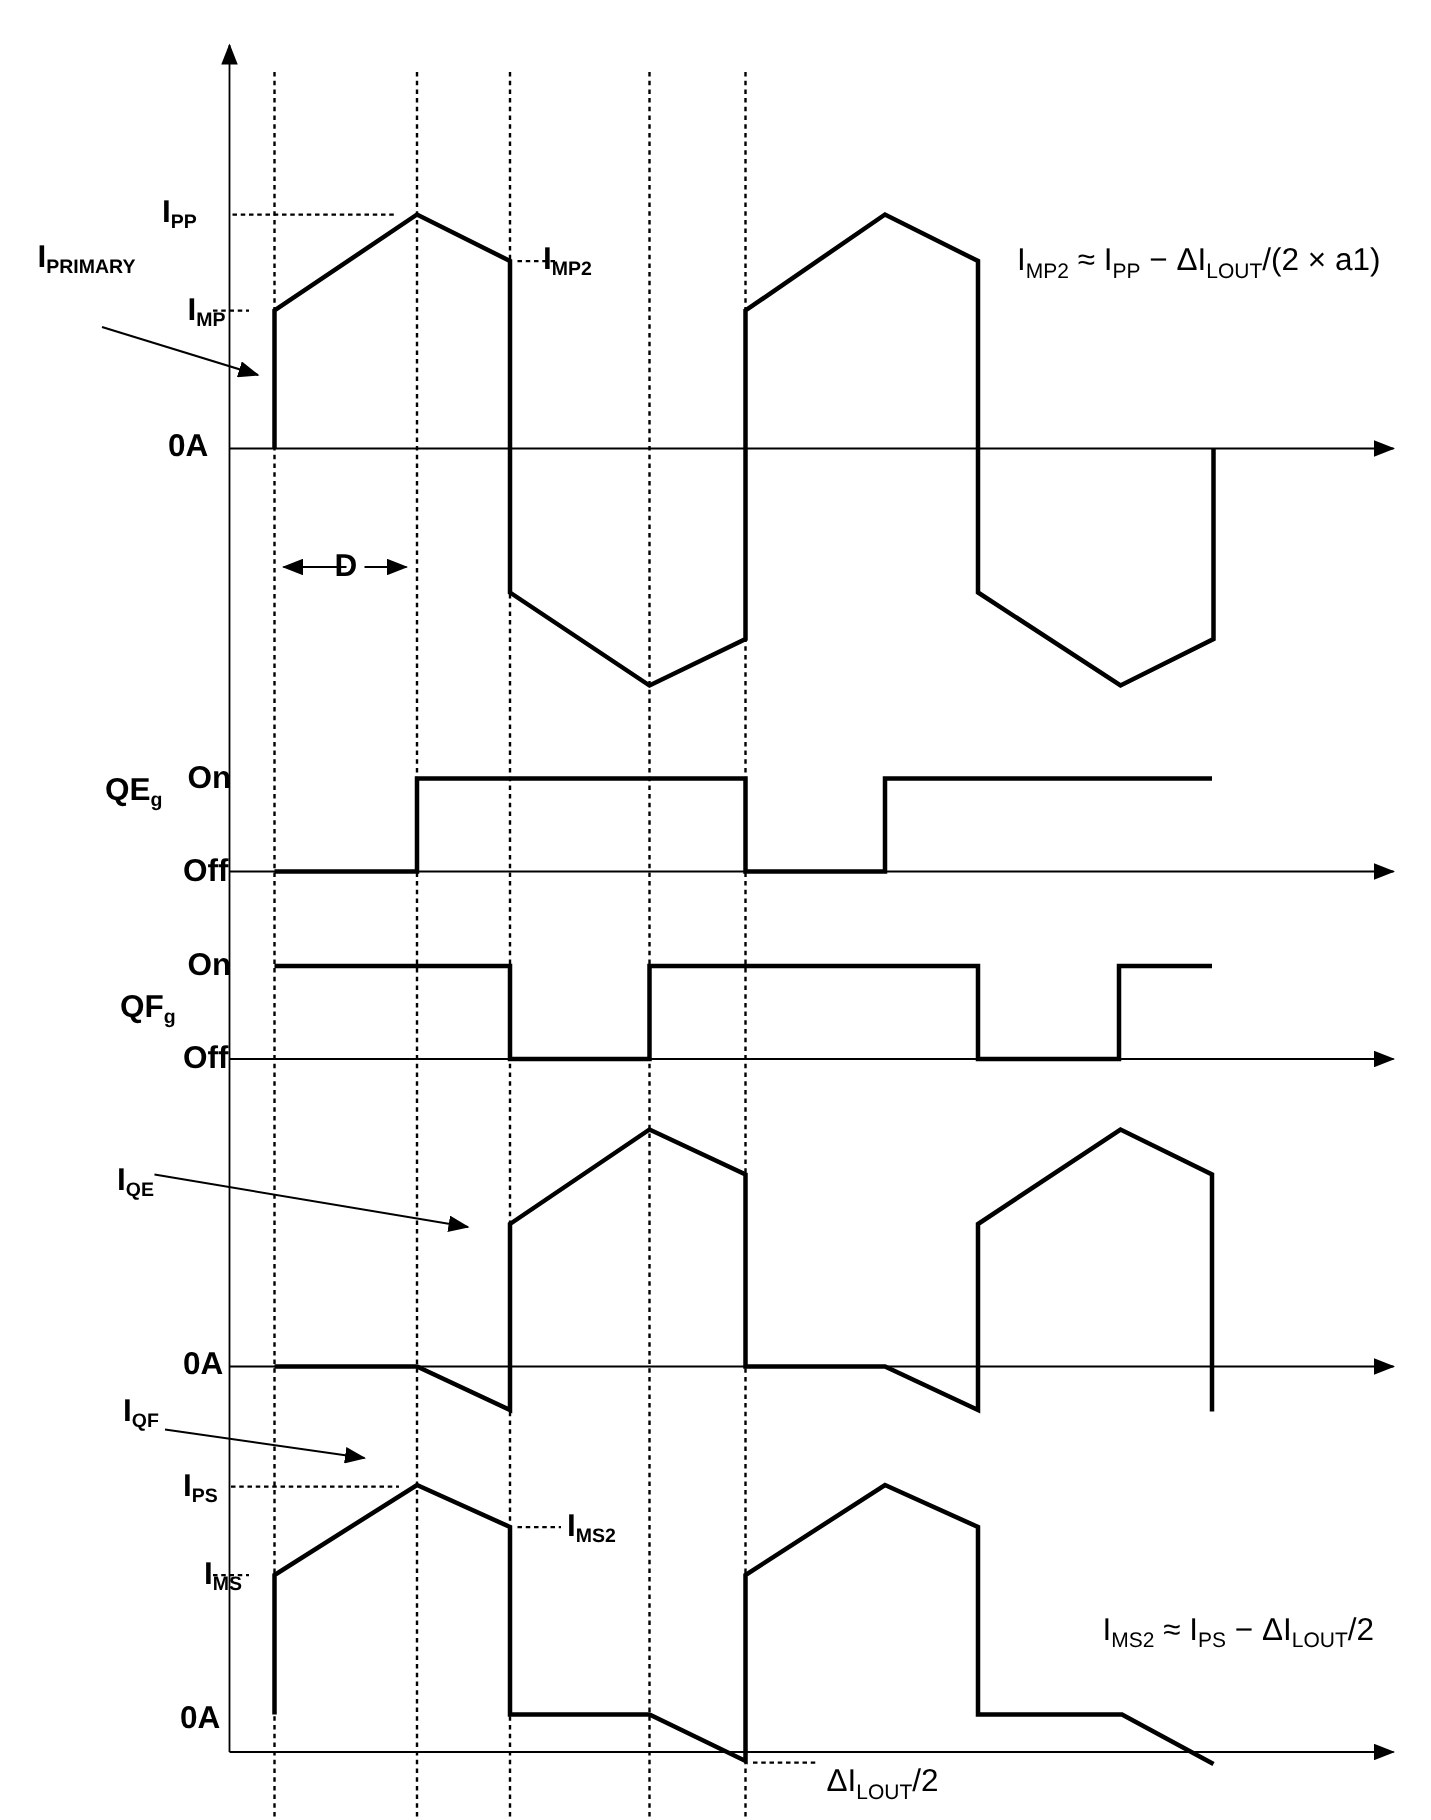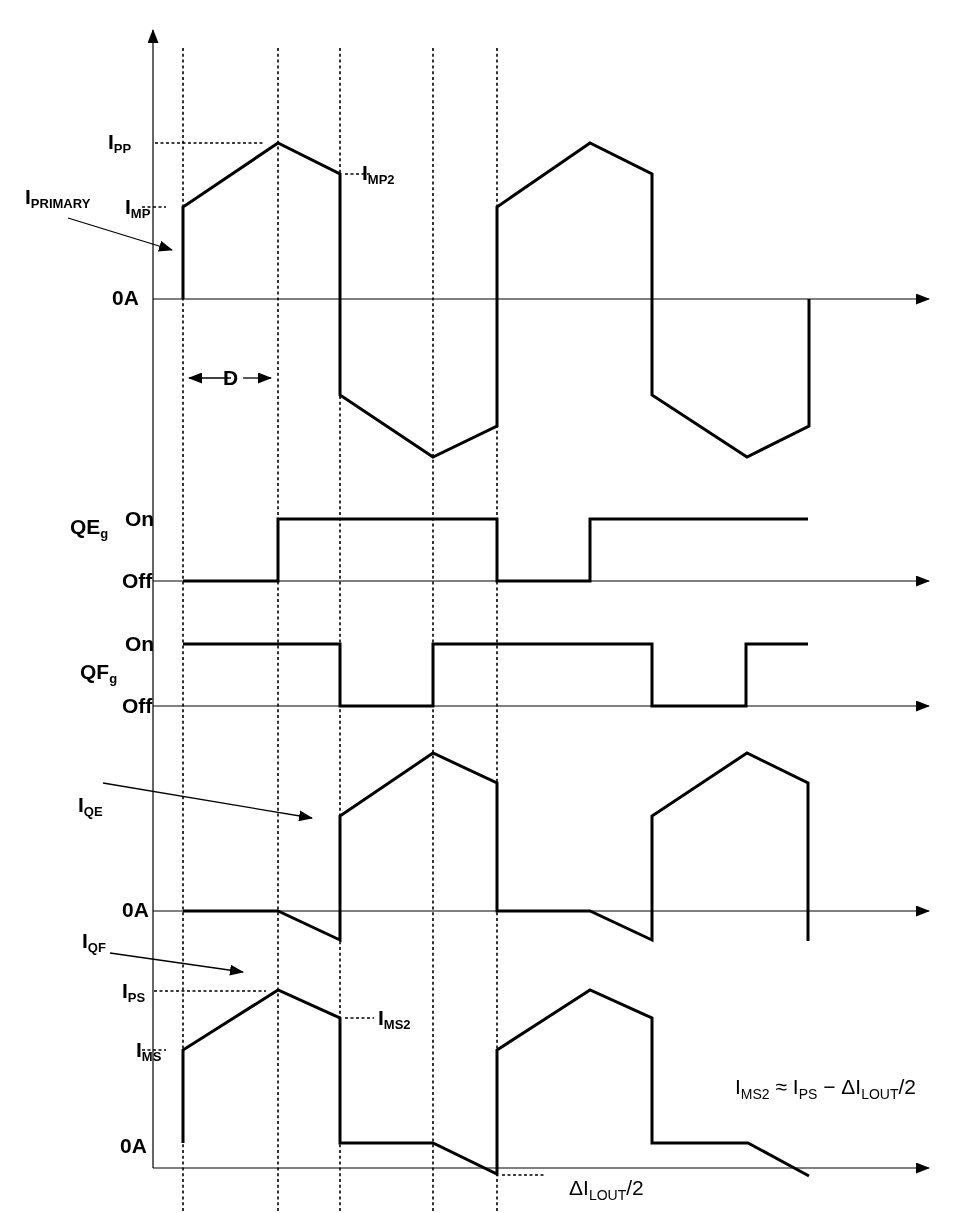--- a/index.html
+++ b/index.html
@@ -50,43 +50,44 @@
       <polyline points="183,644 340,644 340,706 433,706 433,644 652,644 652,706 746,706 746,644 808,644" class="wave"></polyline>
       <polyline points="183,911 278,911 340,940 340,816 433,753 497,783 497,911 590,911 652,940 652,816 747,753 808,783 808,941" class="wave"></polyline>
       <polyline points="183,1143 183,1050 278,990 340,1018 340,1143 433,1143 497,1174 497,1050 590,990 652,1018 652,1143 748,1143 809,1176" class="wave"></polyline>
       <line x1="68" y1="218" x2="172" y2="250" class="ptr" marker-end="url(#ah)"></line>
       <line x1="103" y1="783" x2="312" y2="818" class="ptr" marker-end="url(#ah)"></line>
       <line x1="110" y1="953" x2="243" y2="972" class="ptr" marker-end="url(#ah)"></line>
       <line x1="231" y1="378" x2="189" y2="378" class="ptr" marker-end="url(#ah)"></line>
       <line x1="243" y1="378" x2="271" y2="378" class="ptr" marker-end="url(#ah)"></line>
     </svg>
 
-  <div class="lbl b" style="left:25px;top:186px"><span>I</span><sub>PRIMARY</sub></div>
+  <div class="lbl b" style="left:25px;top:161px"><span>I</span><sub>PRIMARY</sub></div>
   <div class="lbl b" style="left:108px;top:131px"><span>I</span><sub>PP</sub></div>
   <div class="lbl b" style="left:125px;top:196px"><span>I</span><sub>MP</sub></div>
   <div class="lbl b" style="left:362px;top:162px"><span>I</span><sub>MP2</sub></div>
   <div class="lbl b" style="left:112px;top:287px"><span>0A</span></div>
 
   <div class="lbl b" style="left:125px;top:508px"><span>On</span></div>
   <div class="lbl b" style="left:70px;top:516px"><span>QE</span><sub>g</sub></div>
   <div class="lbl b" style="left:122px;top:570px"><span>Off</span></div>
 
   <div class="lbl b" style="left:125px;top:633px"><span>On</span></div>
   <div class="lbl b" style="left:80px;top:661px"><span>QF</span><sub>g</sub></div>
   <div class="lbl b" style="left:122px;top:695px"><span>Off</span></div>
 
-  <div class="lbl b" style="left:78px;top:794px"><span>I</span><sub>QE</sub></div>
+  <div class="lbl b" style="left:78px;top:776px"><span>I</span><sub>QE</sub></div>
   <div class="lbl b" style="left:122px;top:899px"><span>0A</span></div>
 
   <div class="lbl b" style="left:82px;top:930px"><span>I</span><sub>QF</sub></div>
   <div class="lbl b" style="left:122px;top:980px"><span>I</span><sub>PS</sub></div>
   <div class="lbl b" style="left:136px;top:1039px"><span>I</span><sub>MS</sub></div>
   <div class="lbl b" style="left:378px;top:1007px"><span>I</span><sub>MS2</sub></div>
   <div class="lbl b" style="left:120px;top:1135px"><span>0A</span></div>
 
   <div class="lbl b" style="left:223px;top:367px"><span>D</span></div>
 
+  <div class="lbl" style="left:678px;top:163px"><span>I</span><sub>MP2</sub><span> ≈ I</span><sub>PP</sub><span> − ΔI</span><sub>LOUT</sub><span>/(2 × a1)</span></div>
 
   <div class="lbl" style="left:735px;top:1076px"><span>I</span><sub>MS2</sub><span> ≈ I</span><sub>PS</sub><span> − ΔI</span><sub>LOUT</sub><span>/2</span></div>
 
-  <div class="lbl" style="left:569px;top:1177px"><span>ΔI</span><sub>LOUT</sub><span>/2</span></div>
+  <div class="lbl" style="left:551px;top:1177px"><span>ΔI</span><sub>LOUT</sub><span>/2</span></div>
 
 </div>
 
 </body></html>

